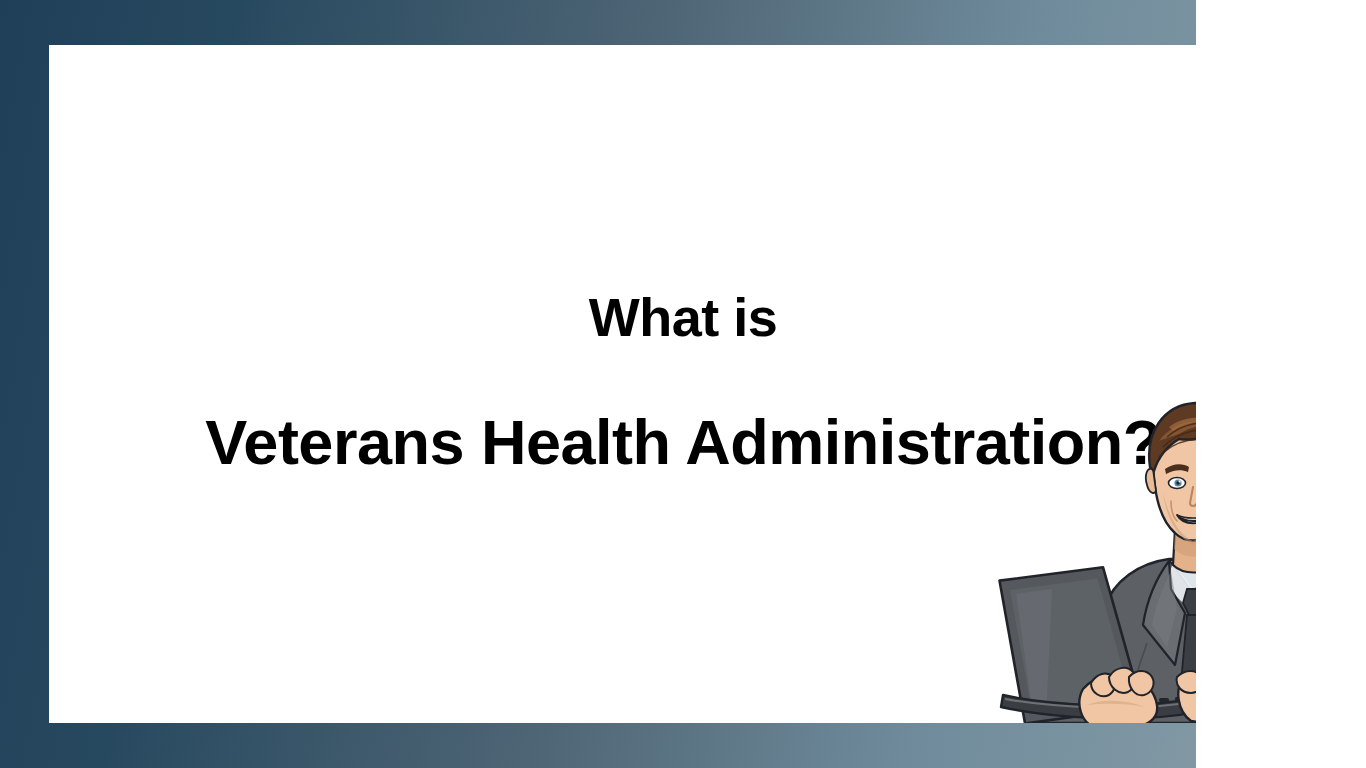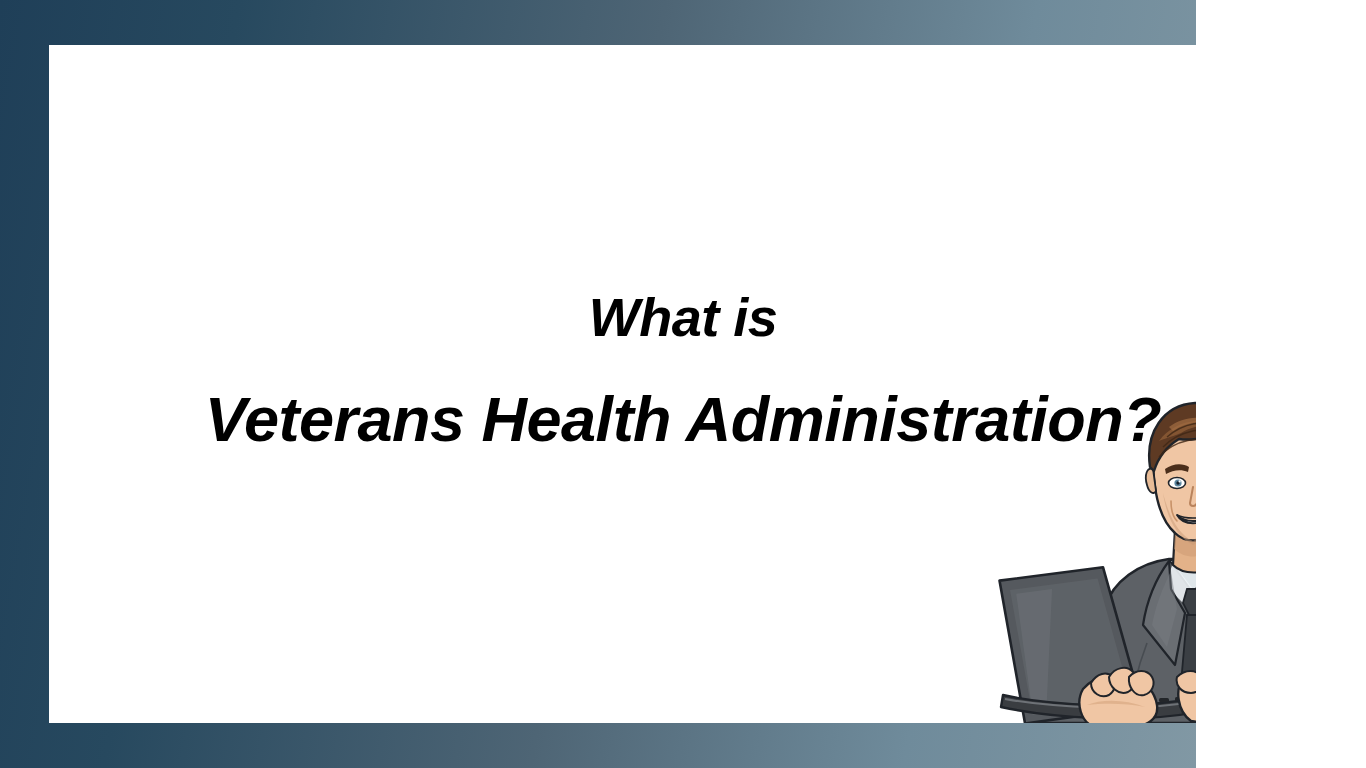--- a/index.html
+++ b/index.html
@@ -7,21 +7,20 @@
     width:1366px; height:768px; overflow:hidden;
     font-family:"Liberation Sans", sans-serif;
   }
 
   
   #slide {
     position:relative;
     width:1196px; height:768px;
     background:linear-gradient(100deg, #1f3f58 0%, #27495f 18%, #4e6575 50%, #6f8b9b 78%, #8198a4 100%);
     overflow:hidden;
-    font-style:italic;
   }
 
   
   #panel {
     position:absolute;
     left:49px; top:45px;
     width:1268px; height:678px;
     background:#ffffff;
   }
 
@@ -37,21 +36,21 @@
   }
   #title-line-1 {
     font-size:54px;
     letter-spacing:-0.5px;
     display:block;
   }
   #title-line-2 {
     font-size:63px;
     letter-spacing:-0.5px;
     display:block;
-    margin-top:44px;
+    margin-top:67px;
   }
 
   
   #illustration {
     position:absolute;
     right:0; bottom:0;
     width:330px; height:330px;
     pointer-events:none;
   }
   #illustration svg { display:block; width:100%; height:100%; }

